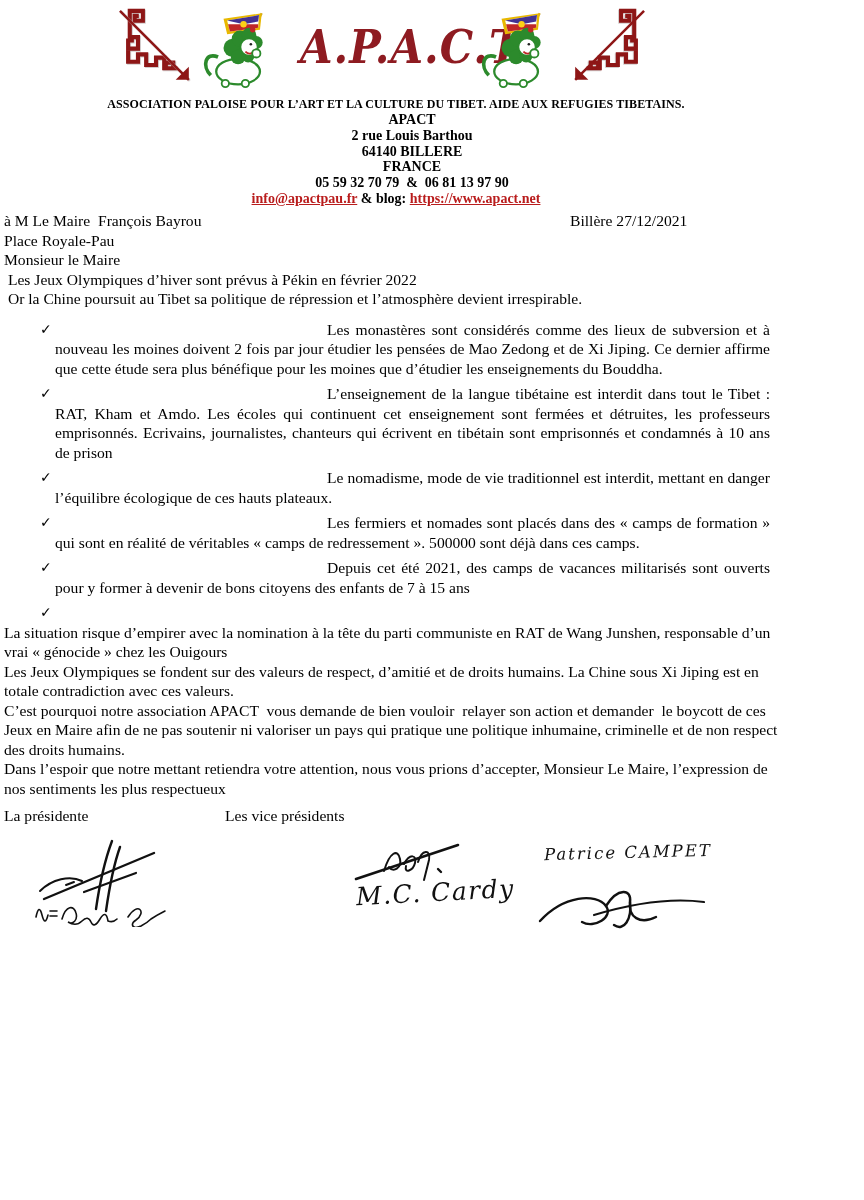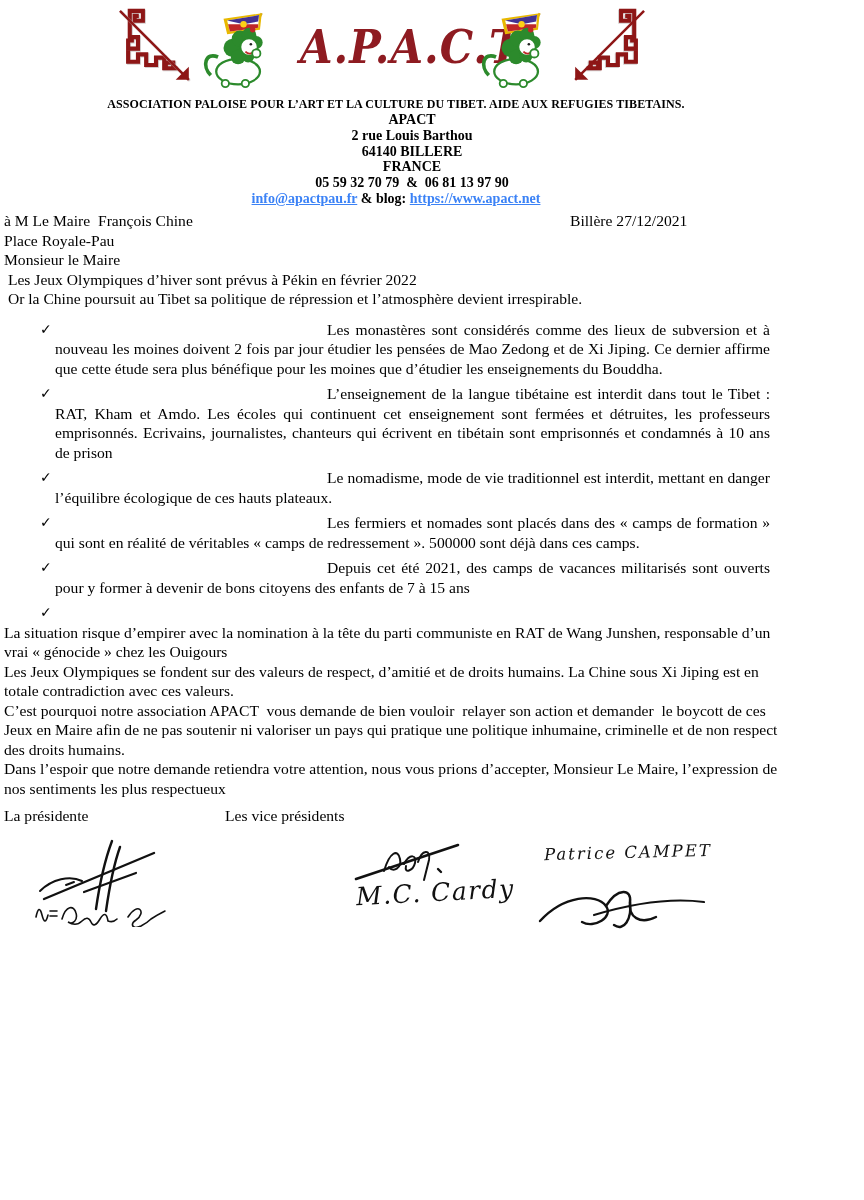--- a/index.html
+++ b/index.html
@@ -25,21 +25,21 @@
     font-style:italic;font-weight:bold;
     font-size:42px;line-height:66px;
     color:#8e1b21;
     transform:scaleY(1.12);
     letter-spacing:1px;
   }
   .hdr-center{position:absolute;left:0;top:97px;width:792px;text-align:center;}
   .assoc-line{font-weight:bold;font-size:12px;line-height:15px;letter-spacing:0.1px;}
   .addr-line{font-weight:bold;font-size:14px;line-height:15.8px;white-space:pre-wrap;padding-left:32px;}
   .contact-line{font-weight:bold;font-size:14px;line-height:16px;}
-  .lnk{color:#3b82f6;text-decoration:underline;cursor:pointer;}
+  .lnk{color:#b91c1c;text-decoration:underline;cursor:pointer;}
   
   .body{
     position:relative;
     width:779px;margin:0;padding-left:4px;
     font-size:15.6px;line-height:19.5px;
   }
   .body p{margin:0;white-space:pre-wrap;}
   .addr-row{position:relative;}
   .date{position:absolute;left:566px;top:0;white-space:pre;}
   .mt-salut{margin-top:18px;}
@@ -166,21 +166,21 @@
       <div class="addr-line">64140 BILLERE</div>
       <div class="addr-line">FRANCE</div>
       <div class="addr-line">05 59 32 70 79  &amp;  06 81 13 97 90</div>
       <div class="contact-line"><span class="lnk">info@apactpau.fr</span><span style="white-space:pre;"> &amp; blog: </span><span class="lnk">https://www.apact.net</span></div>
     </div>
   </div>
 
   <div class="body">
 
     <div class="addr-row">
-      <p>à M Le Maire  François Chine</p>
+      <p>à M Le Maire  François Bayrou</p>
       <span class="date">Billère 27/12/2021</span>
       <p>Place Royale-Pau</p>
     </div>
 
     <p class="mt-salut">Monsieur le Maire</p>
 
     <p class="mt-p1"> Les Jeux Olympiques d’hiver sont prévus à Pékin en février 2022</p>
     <p class="mt-p2"> Or la Chine poursuit au Tibet sa politique de répression et l’atmosphère devient irrespirable.</p>
 
     <div class="bullets">
@@ -206,21 +206,21 @@
       </div>
       <div class="bullet">
         <span class="check">✓</span>
         <p class="btxt"></p>
       </div>
     </div>
 
     <p class="mt-sit">La situation risque d’empirer avec la nomination à la tête du parti communiste en RAT de Wang Junshen, responsable d’un vrai « génocide » chez les Ouigours</p>
     <p class="mt-jo">Les Jeux Olympiques se fondent sur des valeurs de respect, d’amitié et de droits humains. La Chine sous Xi Jiping est en totale contradiction avec ces valeurs.</p>
     <p class="mt-cp">C’est pourquoi notre association APACT  vous demande de bien vouloir  relayer son action et demander  le boycott de ces Jeux en Maire afin de ne pas soutenir ni valoriser un pays qui pratique une politique inhumaine, criminelle et de non respect des droits humains.</p>
-    <p class="mt-esp">Dans l’espoir que notre demande retiendra votre attention, nous vous prions d’accepter, Monsieur Le Maire, l’expression de nos sentiments les plus respectueux</p>
+    <p class="mt-esp">Dans l’espoir que notre mettant retiendra votre attention, nous vous prions d’accepter, Monsieur Le Maire, l’expression de nos sentiments les plus respectueux</p>
 
     <div class="sig-labels">
       <span class="lbl-pres">La présidente</span>
       <span class="lbl-vice">Les vice présidents</span>
     </div>
 
     <div class="sig-area">
 
       <svg class="sig sig-1" width="155" height="92" viewBox="0 0 155 92">
         <path d="M8 56 C20 44 38 40 50 46" stroke-width="2"></path>

